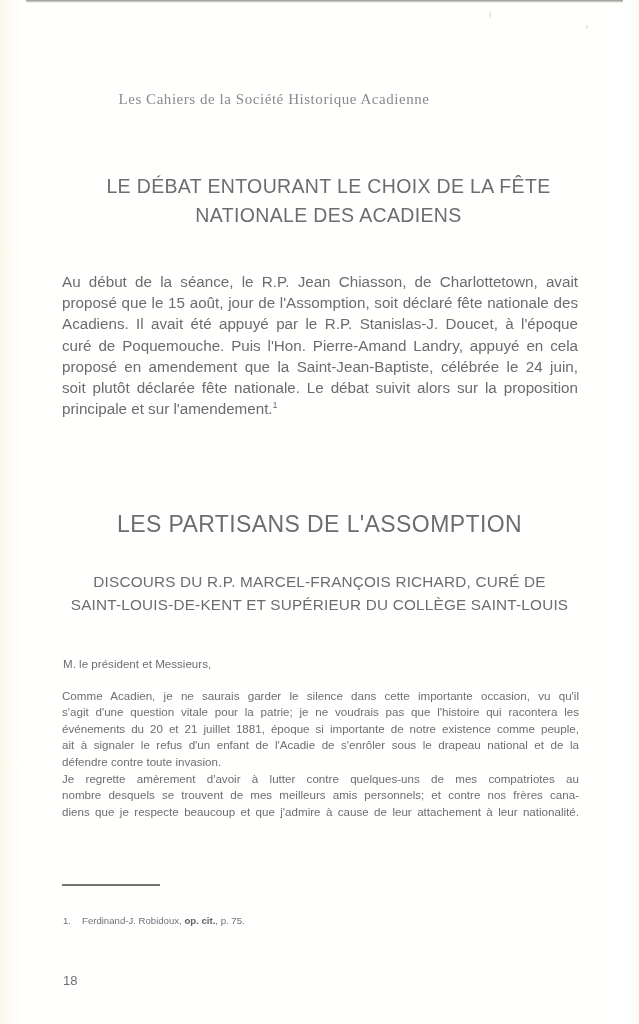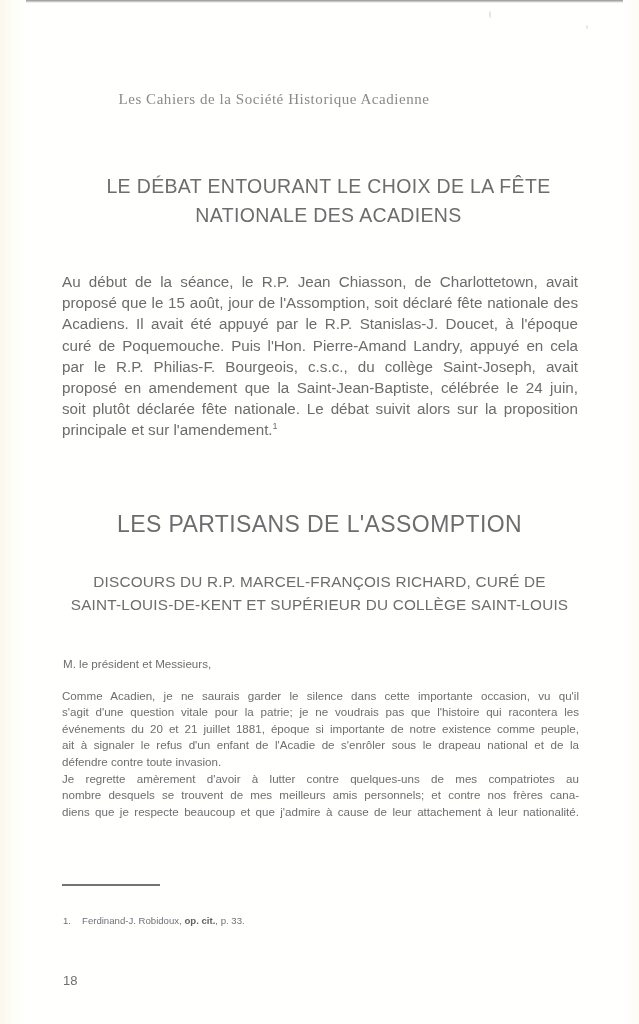--- a/index.html
+++ b/index.html
@@ -209,23 +209,20 @@
       <span class="just">
           <span style="word-spacing: 0.473px;">proposé que le 15 août, jour de l'Assomption, soit déclaré fête nationale des</span>
         </span>
       <span class="just">
           <span style="word-spacing: 3.153px;">Acadiens. Il avait été appuyé par le R.P. Stanislas-J. Doucet, à l'époque</span>
         </span>
       <span class="just">
           <span style="word-spacing: 2.635px;">curé de Poquemouche. Puis l'Hon. Pierre-Amand Landry, appuyé en cela</span>
         </span>
       <span class="just">
-          <span style="word-spacing: 5.87px;">par le R.P. Philias-F. Bourgeois, c.s.c., du collège Saint-Joseph, avait</span>
-        </span>
-      <span class="just">
           <span style="word-spacing: 3.203px;">proposé en amendement que la Saint-Jean-Baptiste, célébrée le 24 juin,</span>
         </span>
       <span class="just">
           <span style="word-spacing: 2.7px;">soit plutôt déclarée fête nationale. Le débat suivit alors sur la proposition</span>
         </span>
       <span class="ln"><span>principale et sur l'amendement.</span><sup class="fn">1</sup></span>
     </div>
 
     <div class="section-heading">LES PARTISANS DE L'ASSOMPTION</div>
 
@@ -260,19 +257,19 @@
           <span style="word-spacing: 3.88px;">nombre desquels se trouvent de mes meilleurs amis personnels; et contre nos frères cana-</span>
         </span>
       <span class="just">
           <span style="word-spacing: 2.178px;">diens que je respecte beaucoup et que j'admire à cause de leur attachement à leur nationalité.</span>
         </span>
     </div>
 
     <div class="footnote-rule"></div>
 
     <div class="footnote">
-      <span class="num">1.</span><span>Ferdinand-J. Robidoux,</span> <b>op. cit.</b><span>, p. 33.</span>
+      <span class="num">1.</span><span>Ferdinand-J. Robidoux,</span> <b>op. cit.</b><span>, p. 75.</span>
     </div>
 
     <div class="page-number">18</div>
 
   </div>
 </div>
 
 </body></html>

